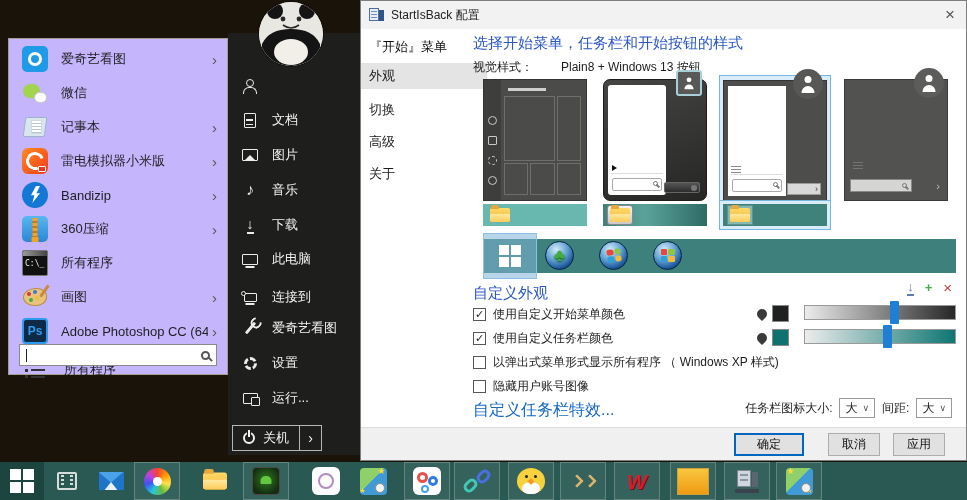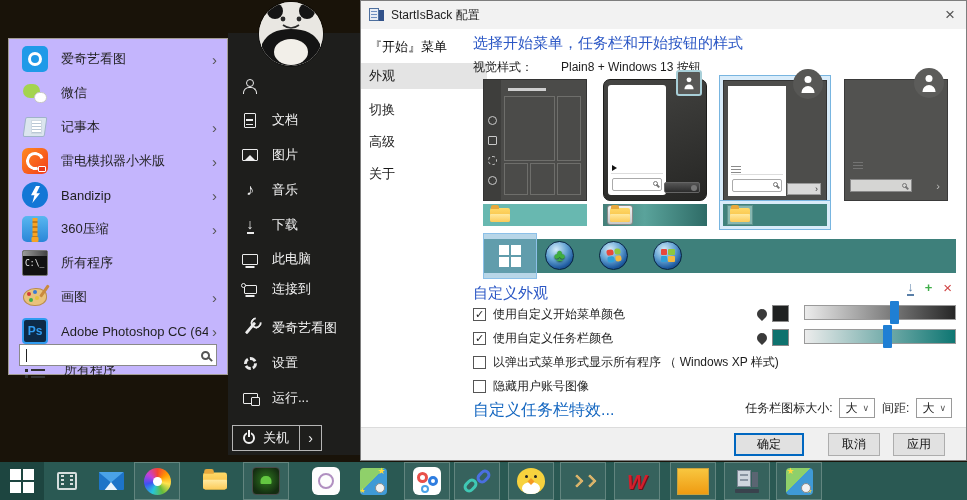--- a/index.html
+++ b/index.html
@@ -347,21 +347,21 @@
         <span class="i-dl">↓</span>
       </div>
     <span>下载</span>
   </div>
   <div class="uc-row" style="top:214px;">
     <div class="uc-ic">
         <div class="i-mon"></div>
       </div>
     <span>此电脑</span>
   </div>
-  <div class="uc-row" style="top:244px;">
+  <div class="uc-row" style="top:252px;">
     <div class="uc-ic">
         <div class="i-mon" style="width:13px;height:9px;">
           <div class="i-dot"></div>
         </div>
       </div>
     <span>连接到</span>
   </div>
   <div class="uc-row" style="top:283px;">
     <div class="uc-ic">
         <div class="i-wrench"></div>

